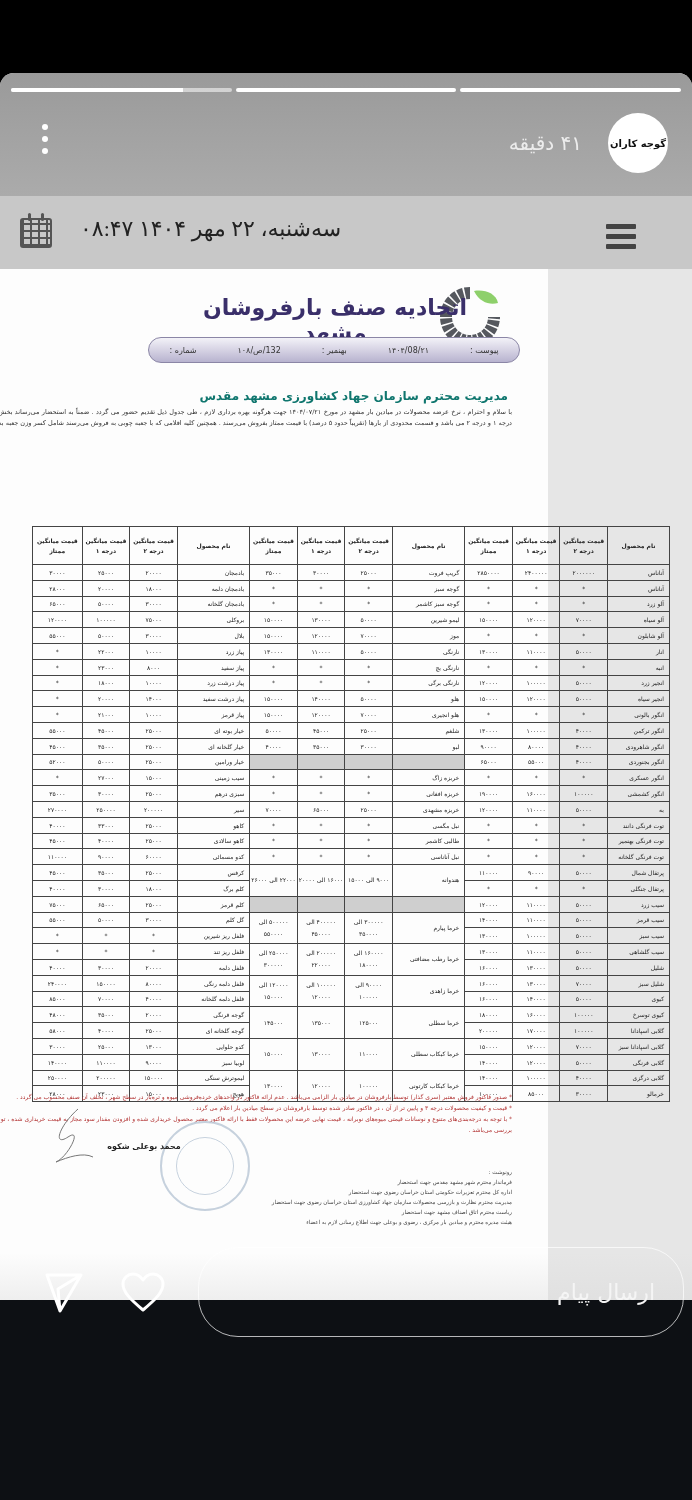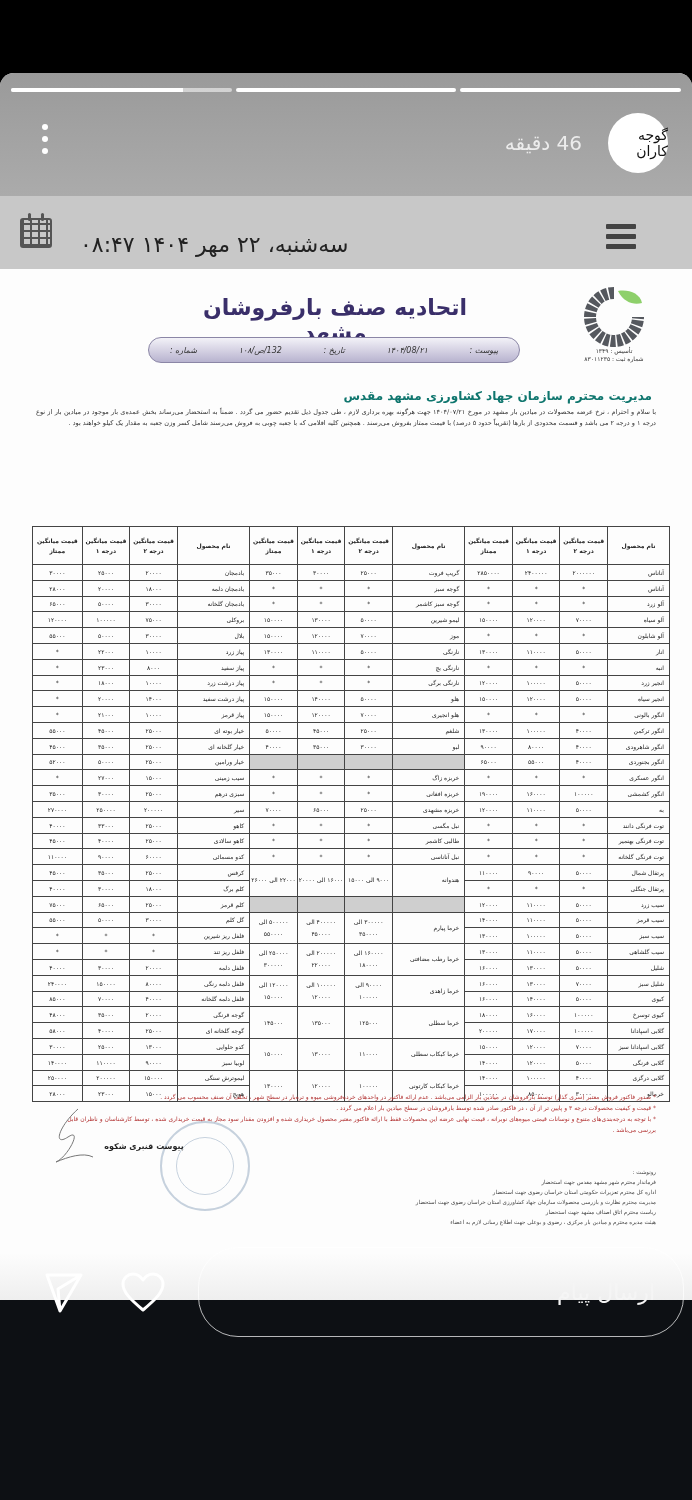--- a/index.html
+++ b/index.html
@@ -7,37 +7,37 @@
   body { font-family: "DejaVu Sans", sans-serif; position: relative; }
 
   .story { position: absolute; left: 0; top: 73px; width: 692px; height: 1300px; background: #e6e6e6; border-radius: 14px 14px 0 0; overflow: hidden; }
   .story-top { position: absolute; left: 0; top: 0; width: 692px; height: 196px; background: linear-gradient(#9a9a9a, #b5b5b5); }
   .progress { position: absolute; top: 15px; left: 11px; right: 11px; display: flex; gap: 4px; }
   .progress .bar { flex: 1; height: 4px; background: rgba(255,255,255,0.55); border-radius: 2px; position: relative; overflow: hidden; }
   .progress .bar.done { background: #fff; }
   .progress .bar .fill { position: absolute; left: 0; top: 0; bottom: 0; background: #fff; }
 
   .profile { position: absolute; top: 33px; right: 24px; left: 24px; height: 74px; display: flex; flex-direction: row-reverse; align-items: center; }
-  .avatar { width: 60px; height: 60px; border-radius: 50%; background: #fff; display: flex; align-items: center; justify-content: center; font-size: 14px; font-weight: normal; color: #111; direction: rtl; }
+  .avatar { width: 60px; height: 60px; border-radius: 50%; background: #fff; display: flex; align-items: center; justify-content: center; font-size: 10px; font-weight: bold; color: #111; direction: rtl; }
   .username { color: #fff; font-family: "Liberation Sans", sans-serif; font-size: 27px; font-weight: bold; margin-right: 12px; }
   .time { color: #ececec; font-size: 20px; margin-right: 26px; direction: rtl; }
   .more { position: absolute; left: 16px; top: 18px; width: 10px; display: flex; flex-direction: column; gap: 6px; align-items: center; }
   .more span { width: 6px; height: 6px; background: #fff; border-radius: 50%; display: block; }
 
   .datebar { position: absolute; top: 123px; left: 0; width: 692px; height: 73px; background: #c8c8c8; }
   .menu-icon { position: absolute; right: 56px; top: 28px; width: 30px; display: flex; flex-direction: column; gap: 5px; }
   .menu-icon span { height: 5px; background: #444; border-radius: 1px; display: block; }
-  .date-text { position: absolute; left: 80px; top: 36px; font-size: 22px; color: #222; direction: rtl; }
+  .date-text { position: absolute; left: 80px; top: 20px; font-size: 22px; color: #222; direction: rtl; font-family: Liberation Serif, serif; }
   .cal-icon { position: absolute; left: 20px; top: 22px; width: 32px; height: 30px; border: 2px solid #555; border-radius: 3px; background: repeating-linear-gradient(90deg, #555 0 2px, transparent 2px 8px), repeating-linear-gradient(0deg, #555 0 2px, transparent 2px 7px); }
   .cal-icon::before, .cal-icon::after { content: ""; position: absolute; top: -7px; width: 3px; height: 8px; background: #555; border-radius: 2px; }
   .cal-icon::before { left: 6px; } .cal-icon::after { right: 6px; }
 
-  .doc { position: absolute; top: 196px; left: 0; width: 692px; height: 1104px; background: #fdfdfd; }
+  .doc { position: absolute; top: 196px; left: 0; width: 548px; height: 1104px; background: #fdfdfd; }
   .doc-title { position: absolute; top: 26px; left: 190px; width: 290px; text-align: center; font-size: 22px; font-weight: bold; color: #3a2f6a; direction: rtl; }
-  .meta-bar { position: absolute; top: 68px; left: 148px; width: 372px; height: 26px; border-radius: 13px; background: linear-gradient(#f3f2f8, #b8b3cf); border: 1px solid #8b86a6; display: flex; flex-direction: row-reverse; align-items: center; justify-content: space-around; font-size: 8px; color: #333; direction: rtl; font-style: italic; }
+  .meta-bar { position: absolute; top: 68px; left: 148px; width: 372px; height: 26px; border-radius: 13px; background: linear-gradient(#f3f2f8, #b8b3cf); border: 1px solid #8b86a6; display: flex; flex-direction: row-reverse; align-items: center; justify-content: space-around; font-size: 8px; color: #333; direction: rtl; }
   .logo { position: absolute; top: 18px; right: 38px; width: 80px; height: 90px; }
   .logo svg { width: 60px; height: 60px; display: block; margin: 0 auto; }
   .logo .est { font-size: 6px; color: #333; text-align: center; direction: rtl; line-height: 8px; }
 
   .addressee { position: absolute; top: 120px; right: 40px; font-size: 12px; font-weight: bold; color: #0f766e; direction: rtl; }
   .intro { position: absolute; top: 138px; right: 36px; width: 620px; font-size: 6.5px; line-height: 11px; color: #333; direction: rtl; text-align: justify; }
 
   table.prices { position: absolute; top: 257px; left: 32px; width: 638px; border-collapse: collapse; direction: rtl; table-layout: fixed; }
   table.prices th, table.prices td { border: 1px solid #444; font-size: 6px; color: #222; text-align: center; height: 15.8px; padding: 0 1px; white-space: nowrap; overflow: hidden; }
   table.prices th { height: 38px; font-size: 6px; white-space: normal; line-height: 10px; }
@@ -67,21 +67,21 @@
   <div class="story-top">
     <div class="progress">
       <div class="bar">
           <div class="fill" style="width:78%"></div>
         </div>
       <div class="bar done"></div>
       <div class="bar done"></div>
     </div>
     <div class="profile">
       <div class="avatar">گوجه کاران</div>
-      <div class="time">46 دقیقه</div>
+      <div class="time">۴۱ دقیقه</div>
       <div class="more">
           <span></span>
           <span></span>
           <span></span>
         </div>
     </div>
 
     <div class="datebar">
       <div class="menu-icon">
           <span></span>
@@ -99,21 +99,21 @@
         <path d="M30 6 A24 24 0 1 0 54 30" fill="none" stroke="#55585e" stroke-width="12" stroke-dasharray="5 1.5"></path>
         <path d="M34 4 C44 2 56 6 58 16 C50 18 40 16 34 4 Z" fill="#8ed06b"></path>
       </svg>
       <div class="est">تأسیس : ۱۳۴۹</div>
       <div class="est">شماره ثبت : ۸۳۰۱۱۲۳۵</div>
     </div>
     <div class="doc-title">اتحادیه صنف بارفروشان مشهد</div>
     <div class="meta-bar">
       <span>شماره :</span>
       <span>132/ص/۱۰۸</span>
-      <span>تاریخ :</span>
+      <span>بهنمیر :</span>
       <span>۱۴۰۴/08/۲۱</span>
       <span>پیوست :</span>
     </div>
 
     <div class="addressee">مدیریت محترم سازمان جهاد کشاورزی مشهد مقدس</div>
     <div class="intro">با سلام و احترام ، نرخ عرضه محصولات در میادین بار مشهد در مورخ ۱۴۰۴/۰۷/۲۱ جهت هرگونه بهره برداری لازم ، طی جدول ذیل تقدیم حضور می گردد . ضمناً به استحضار می‌رساند بخش عمده‌ی بار موجود در میادین بار از نوع درجه ۱ و درجه ۲ می باشد و قسمت محدودی از بارها (تقریباً حدود ۵ درصد) با قیمت ممتاز بفروش می‌رسند . همچنین کلیه اقلامی که با جعبه چوبی به فروش می‌رسند شامل کسر وزن جعبه به مقدار یک کیلو خواهند بود .</div>
 
     <table class="prices">
       <colgroup>
         <col style="width:60px">
@@ -601,21 +601,21 @@
         <div>* صدور فاکتور فروش معتبر (سری گذار) توسط بارفروشان در میادین بار الزامی می‌باشد . عدم ارائه فاکتور در واحدهای خرده‌فروشی میوه و تره‌بار در سطح شهر ، تخلف آن صنف محسوب می گردد .</div>
         <div>* قیمت و کیفیت محصولات درجه ۳ و پایین تر از آن ، در فاکتور صادر شده توسط بارفروشان در سطح میادین بار اعلام می گردد .</div>
         <div>* با توجه به درجه‌بندی‌های متنوع و نوسانات قیمتی میوه‌های نوبرانه ، قیمت نهایی عرضه این محصولات فقط با ارائه فاکتور معتبر محصول خریداری شده و افزودن مقدار سود مجاز به قیمت خریداری شده ، توسط کارشناسان و ناظران قابل بررسی می‌باشد .</div>
       </div>
 
     <svg class="squiggle" viewBox="0 0 50 60">
       <path d="M30 2 C10 20 5 40 20 30 C35 20 20 50 8 55 C20 50 35 45 45 50" fill="none" stroke="#777" stroke-width="1"></path>
     </svg>
     <div class="stamp"></div>
     <div class="sign">
-      <div>پیوست قنبری شکوه</div>
+      <div>محمد بوعلی شکوه</div>
     </div>
     <div class="cc" id="cc">
         <div>رونوشت :</div>
         <div>فرماندار محترم شهر مشهد مقدس جهت استحضار</div>
         <div>اداره کل محترم تعزیرات حکومتی استان خراسان رضوی جهت استحضار</div>
         <div>مدیریت محترم نظارت و بازرسی محصولات سازمان جهاد کشاورزی استان خراسان رضوی جهت استحضار</div>
         <div>ریاست محترم اتاق اصناف مشهد جهت استحضار</div>
         <div>هیئت مدیره محترم و میادین بار مرکزی ، رضوی و بوعلی جهت اطلاع رسانی لازم به اعضاء</div>
       </div>
   </div>

